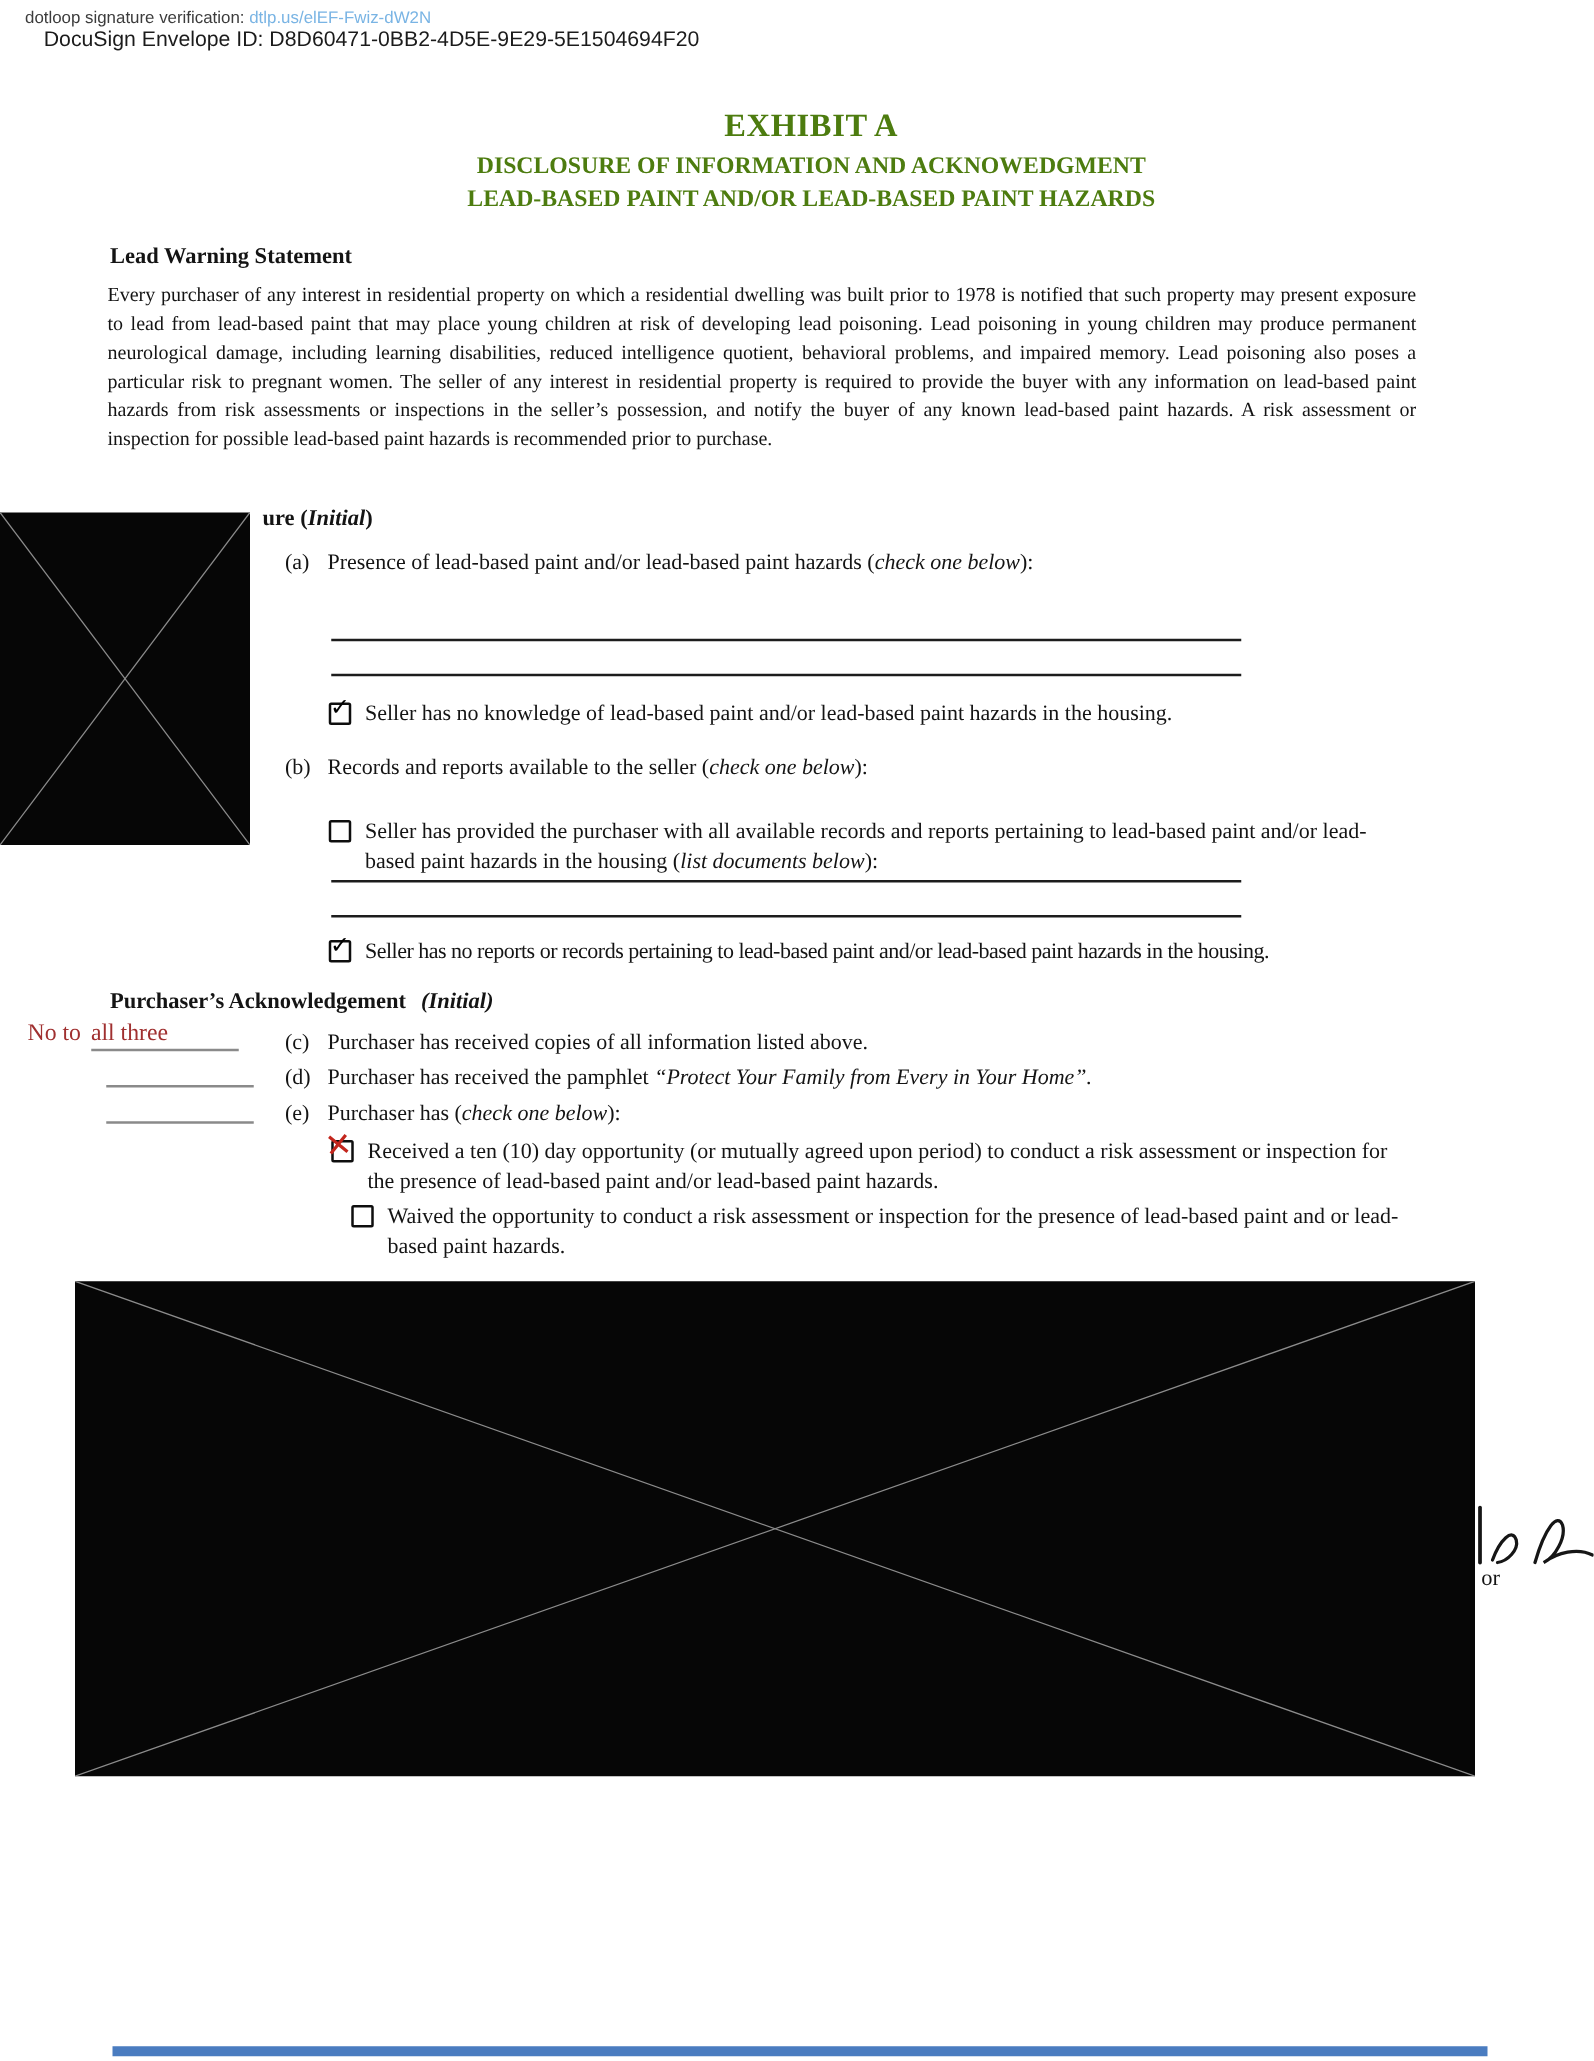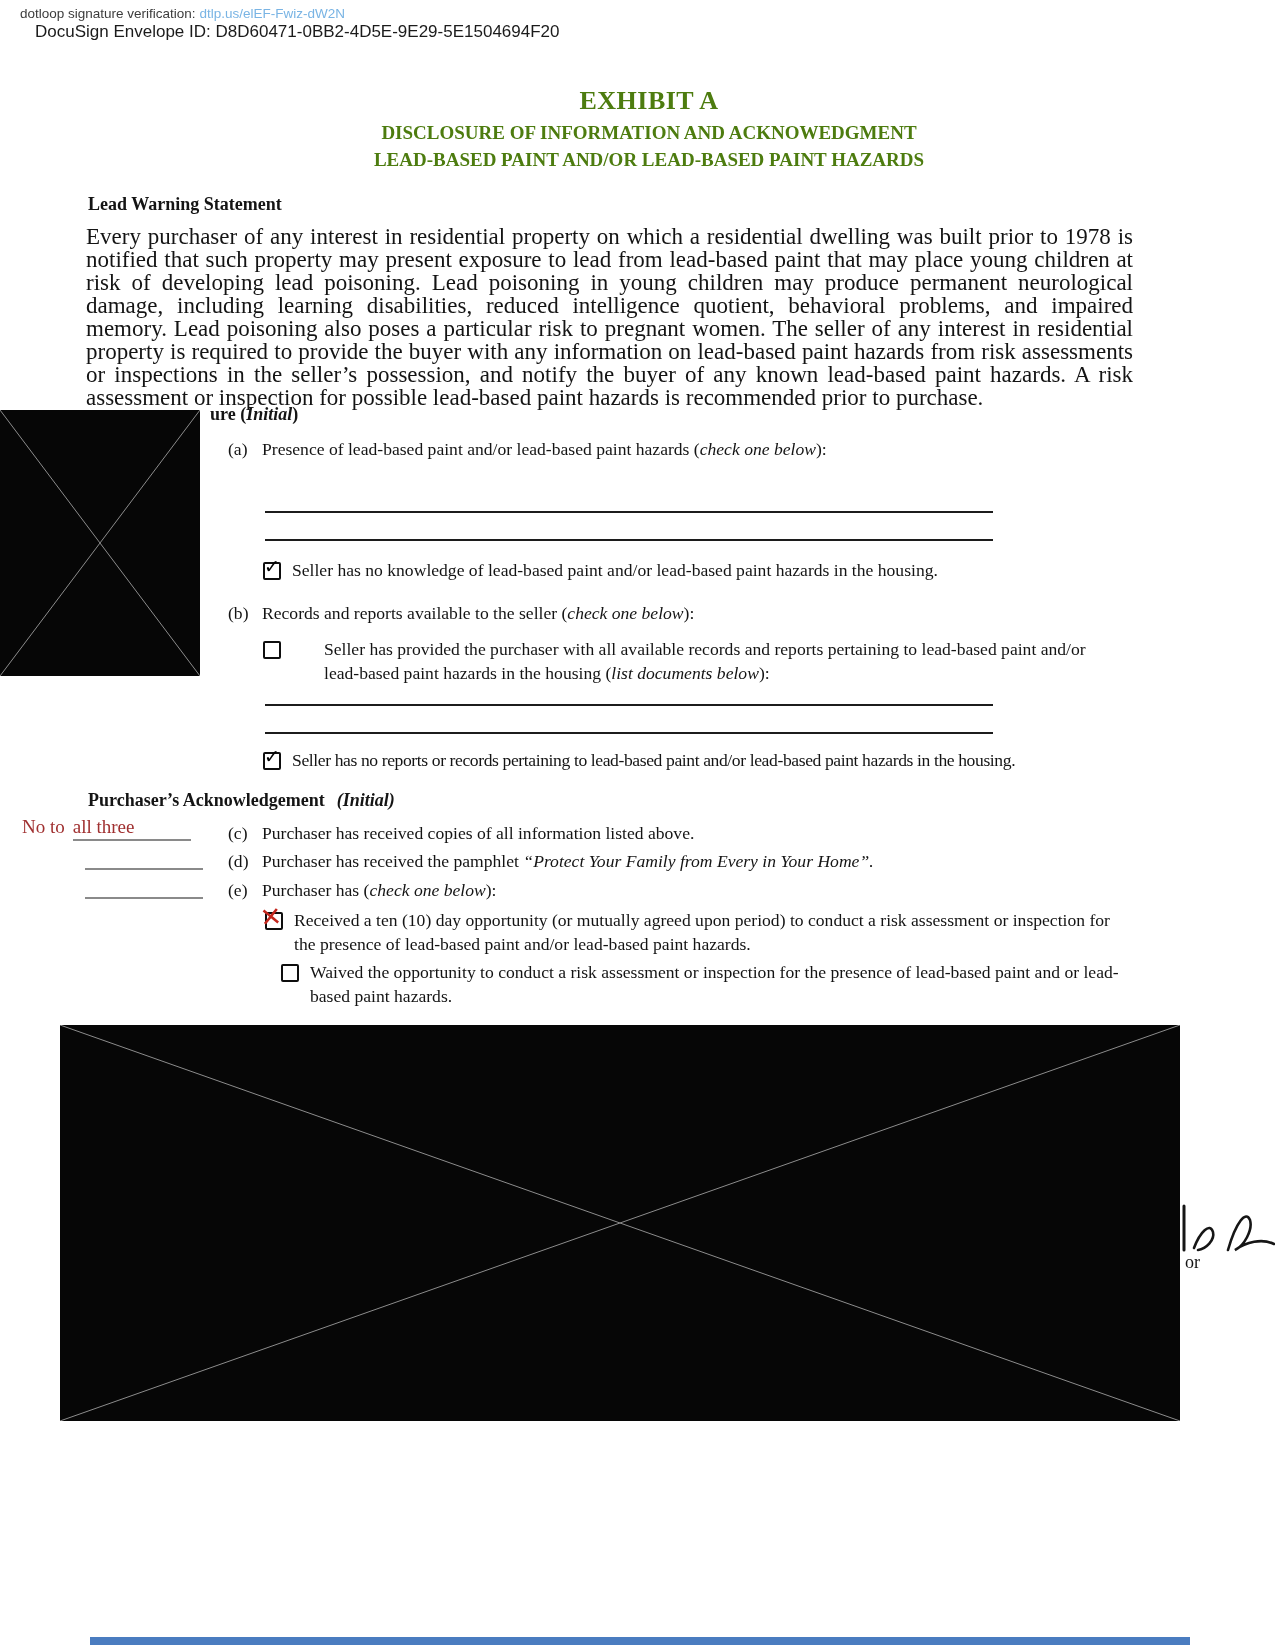--- a/index.html
+++ b/index.html
@@ -20,21 +20,21 @@
   .verif .lnk{color:var(--link);cursor:pointer;}
   .envelope{left:35px;top:22px;font-family:"Liberation Sans",sans-serif;font-size:17px;color:#1b1b1b;}
 
   
   .title{left:0;top:86px;width:100%;text-align:center;font-weight:bold;color:#4d7c0f;}
   .title .t1{font-size:26px;letter-spacing:.5px;margin-bottom:3px;}
   .title .t2,.title .t3{font-size:19px;line-height:27px;}
 
   
   .lws-h{left:88px;top:194px;font-size:18px;font-weight:bold;}
-  .lws-b{left:86px;top:225px;width:1047px;font-size:23px;line-height:23px;text-align:justify;}
+  .lws-b{left:86px;top:225px;width:1047px;font-size:16px;line-height:23px;text-align:justify;}
 
   
   .seller-h{left:210px;top:404px;font-size:18px;font-weight:bold;}
   .row{display:flex;font-size:17.6px;line-height:23px;}
   .lab{width:34px;flex:none;}
   .opt{display:flex;font-size:17.6px;line-height:24px;}
   .opt .txt{margin-left:11px;}
   .cb{width:14px;height:14px;border:2px solid #0e0e0e;border-radius:2px;flex:none;margin-top:4px;position:relative;background:#fff;}
   .cb .tick{position:absolute;left:-1px;top:-7px;font-family:"DejaVu Sans",sans-serif;
             font-size:19px;font-weight:bold;color:#000;line-height:1;}
@@ -97,21 +97,21 @@
     <span class="cb">
         <span class="tick">✓</span>
       </span>
     <span class="txt">Seller has no knowledge of lead-based paint and/or lead-based paint hazards in the housing.</span>
   </div>
 
   <div class="abs row" style="left:228px;top:602px;width:900px;">
     <span class="lab">(b)</span>
     <span><span>Records and reports available to the seller (</span><span class="it">check one below</span><span>):</span></span>
   </div>
-  <div class="abs opt" style="left:263px;top:637px;width:840px;gap:32px;">
+  <div class="abs opt" style="left:263px;top:652px;width:840px;">
     <span class="cb"></span>
     <span class="txt"><span>Seller has provided the purchaser with all available records and reports pertaining to lead-based paint and/or lead-based paint hazards in the housing (</span><span class="it">list documents below</span><span>):</span></span>
   </div>
   <div class="abs blank" style="left:265px;top:704px;width:728px;"></div>
   <div class="abs blank" style="left:265px;top:732px;width:728px;"></div>
   <div class="abs opt" style="left:263px;top:748px;width:860px;letter-spacing:-0.4px;">
     <span class="cb">
         <span class="tick">✓</span>
       </span>
     <span class="txt">Seller has no reports or records pertaining to lead-based paint and/or lead-based paint hazards in the housing.</span>

